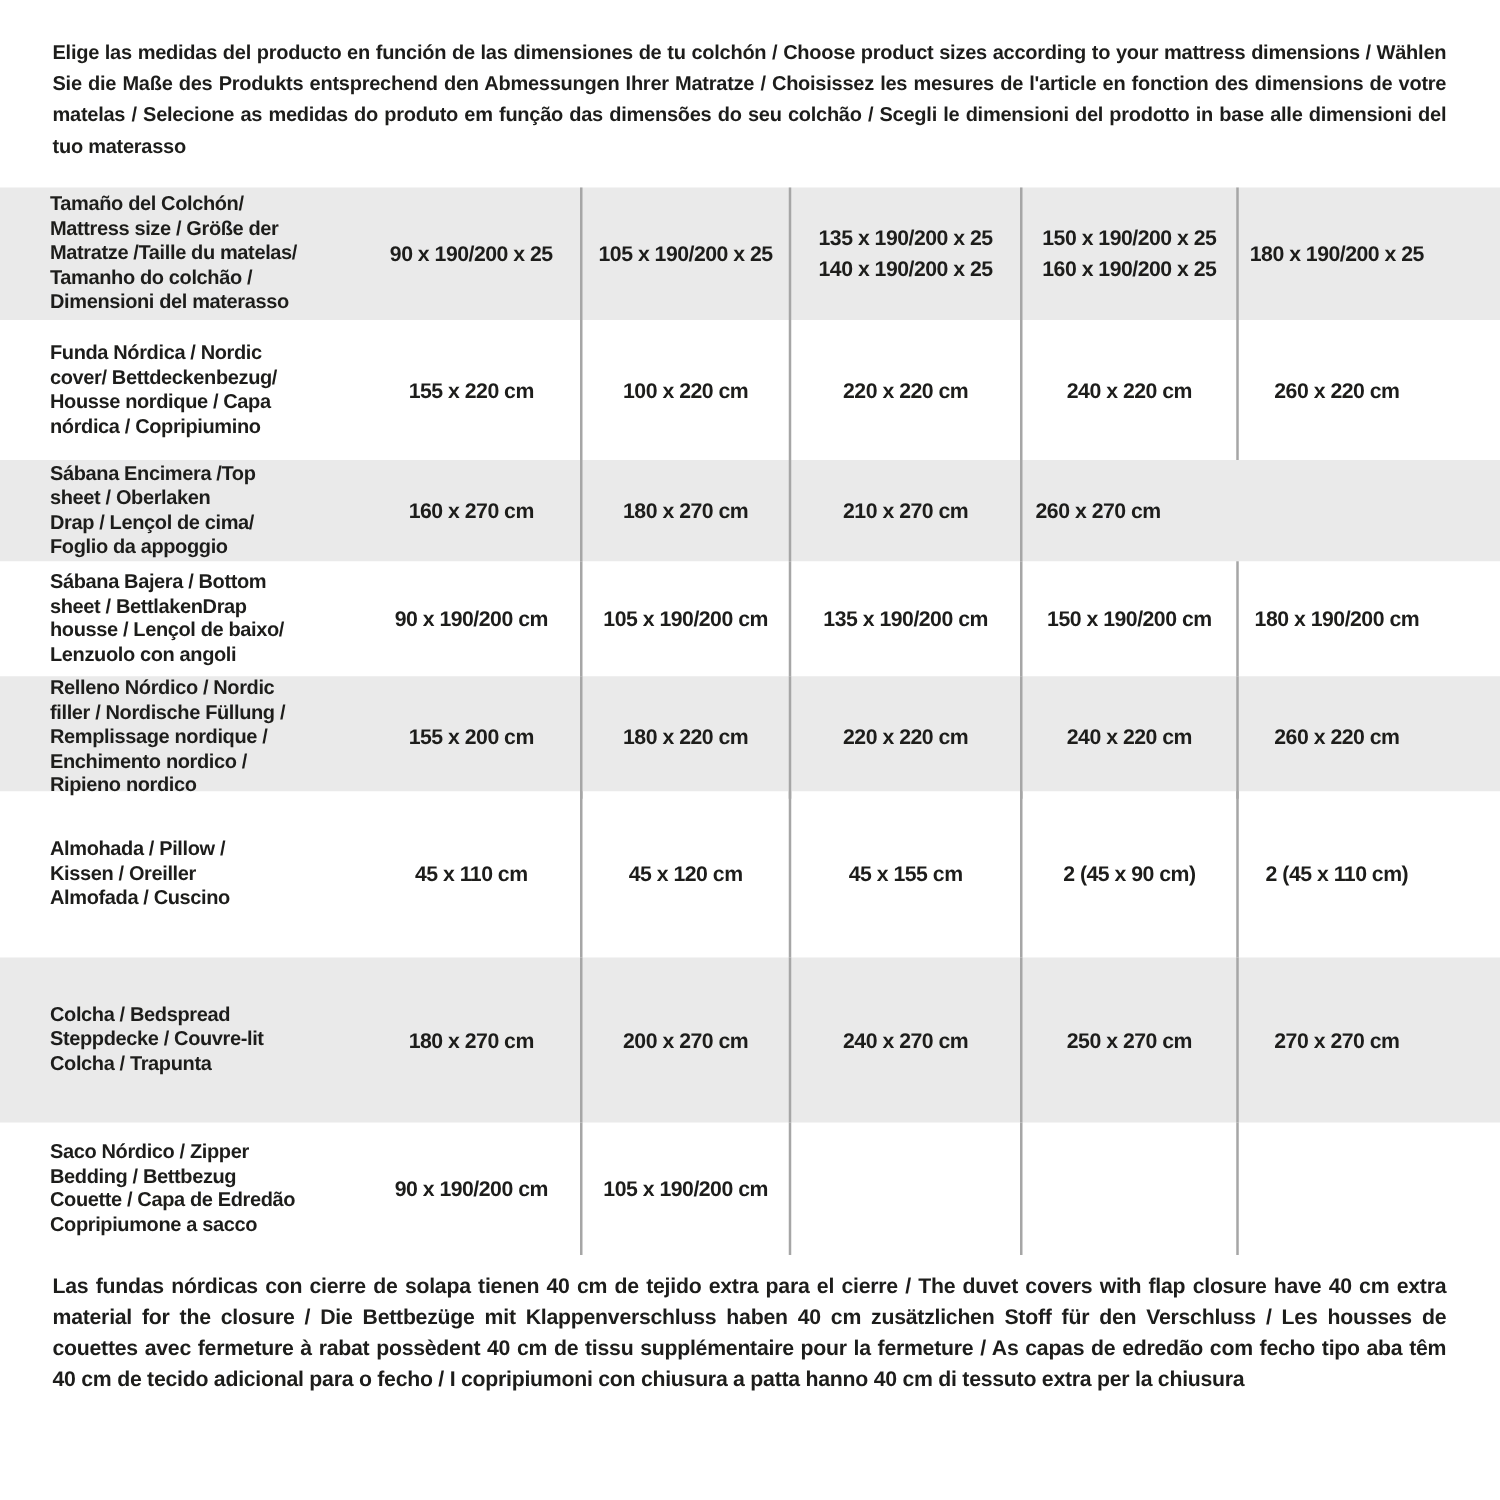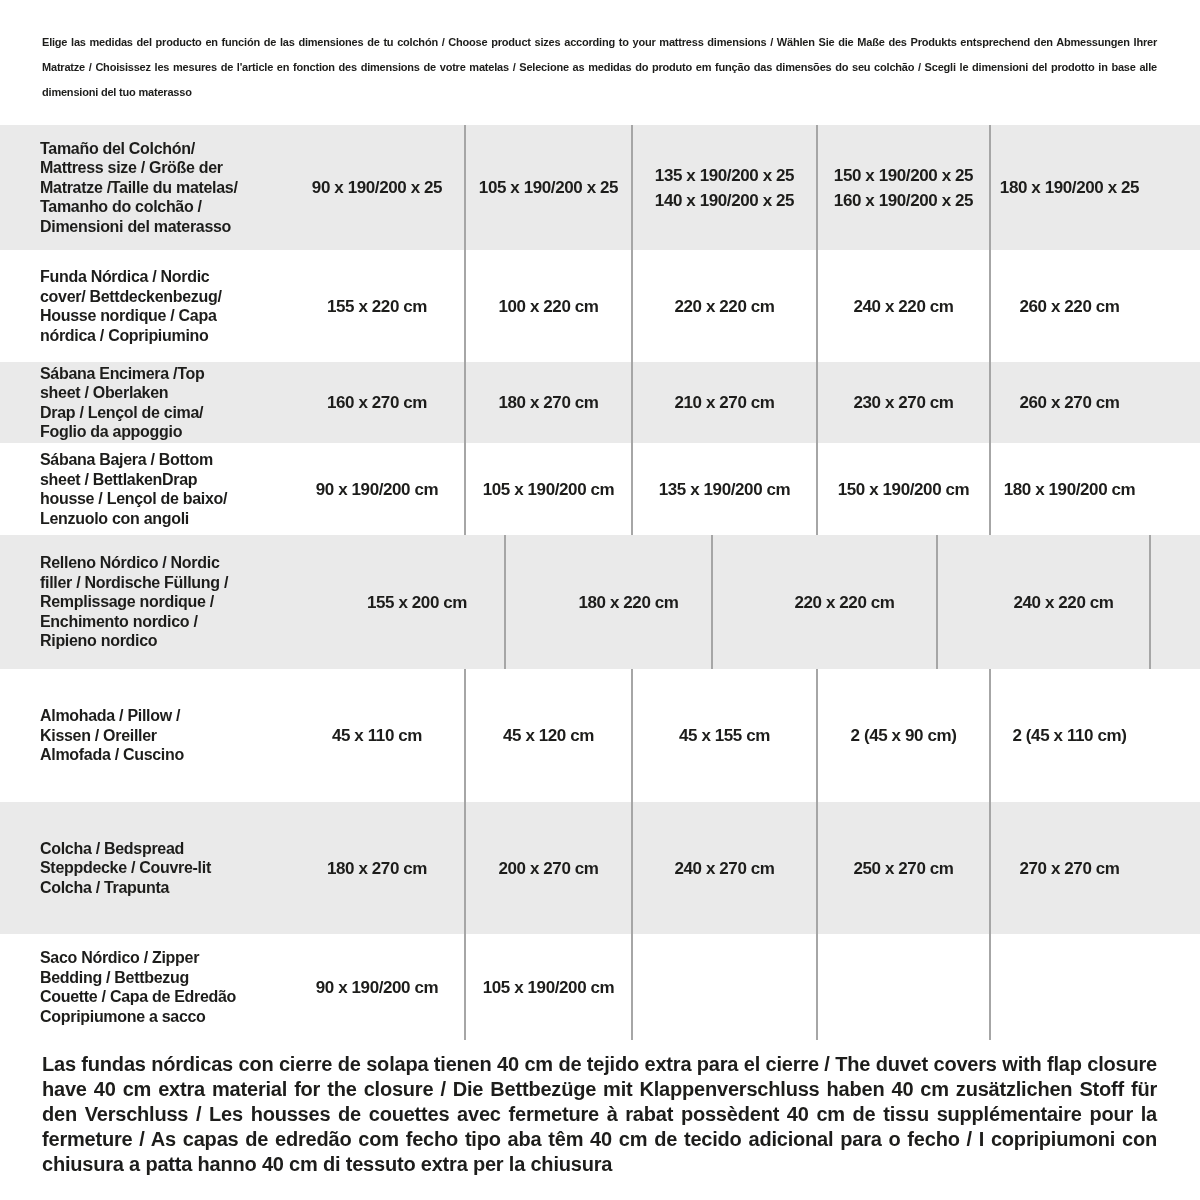--- a/index.html
+++ b/index.html
@@ -12,39 +12,39 @@
   html, body {
     width: 1200px; height: 1200px;
     background: var(--background);
     font-family: "Liberation Sans", sans-serif;
     font-weight: bold;
     color: var(--text);
     overflow: hidden;
   }
   .intro {
     margin: 30px 43px 0 42px;
-    font-size: 11px;
+    font-size: 16px;
     line-height: 25px;
     letter-spacing: -0.2px;
     text-align: justify;
   }
   .size-table {
     margin-top: 20px;
     width: 1200px;
   }
   .row {
     display: grid;
     grid-template-columns: 290px 176px 167px 185px 173px 209px;
   }
   .shade { background: var(--shade); }
-  .h-header { height: 125px; }
+  .h-header { height: 106px; }
   .h0 { height: 112px; }
   .h1 { height: 81px; }
   .h2 { height: 92px; }
-  .h3 { height: 134px; gap: 40px; }
+  .h3 { height: 92px; }
   .h4 { height: 133px; }
   .h5 { height: 132px; }
   .h6 { height: 106px; }
   .cell {
     display: flex;
     align-items: center;
     justify-content: center;
     text-align: center;
     white-space: pre-line;
     font-size: 17px;
@@ -57,21 +57,21 @@
     padding-left: 40px;
     padding-right: 6px;
     font-size: 16px;
     line-height: 19.5px;
     letter-spacing: -0.3px;
   }
   .cell.b { border-right: 2px solid var(--divider); }
   .cell.last { padding-right: 52px; }
   .footnote {
     margin: 12px 43px 0 42px;
-    font-size: 20px;
+    font-size: 17px;
     line-height: 25px;
     letter-spacing: -0.2px;
     text-align: justify;
   }
 </style>
 </head>
 <body>
 
 <div class="page">
 
@@ -107,21 +107,20 @@
     </div>
 
     <div class="row shade h1">
       <div class="cell label">Sábana Encimera /Top
 sheet / Oberlaken
 Drap / Lençol de cima/
 Foglio da appoggio</div>
       <div class="cell b">160 x 270 cm</div>
       <div class="cell b">180 x 270 cm</div>
       <div class="cell b">210 x 270 cm</div>
-      <div class="cell b">230 x 270 cm</div>
       <div class="cell last">260 x 270 cm</div>
     </div>
 
     <div class="row h2">
       <div class="cell label">Sábana Bajera / Bottom
 sheet / BettlakenDrap
 housse / Lençol de baixo/
 Lenzuolo con angoli</div>
       <div class="cell b">90 x 190/200 cm</div>
       <div class="cell b">105 x 190/200 cm</div>

